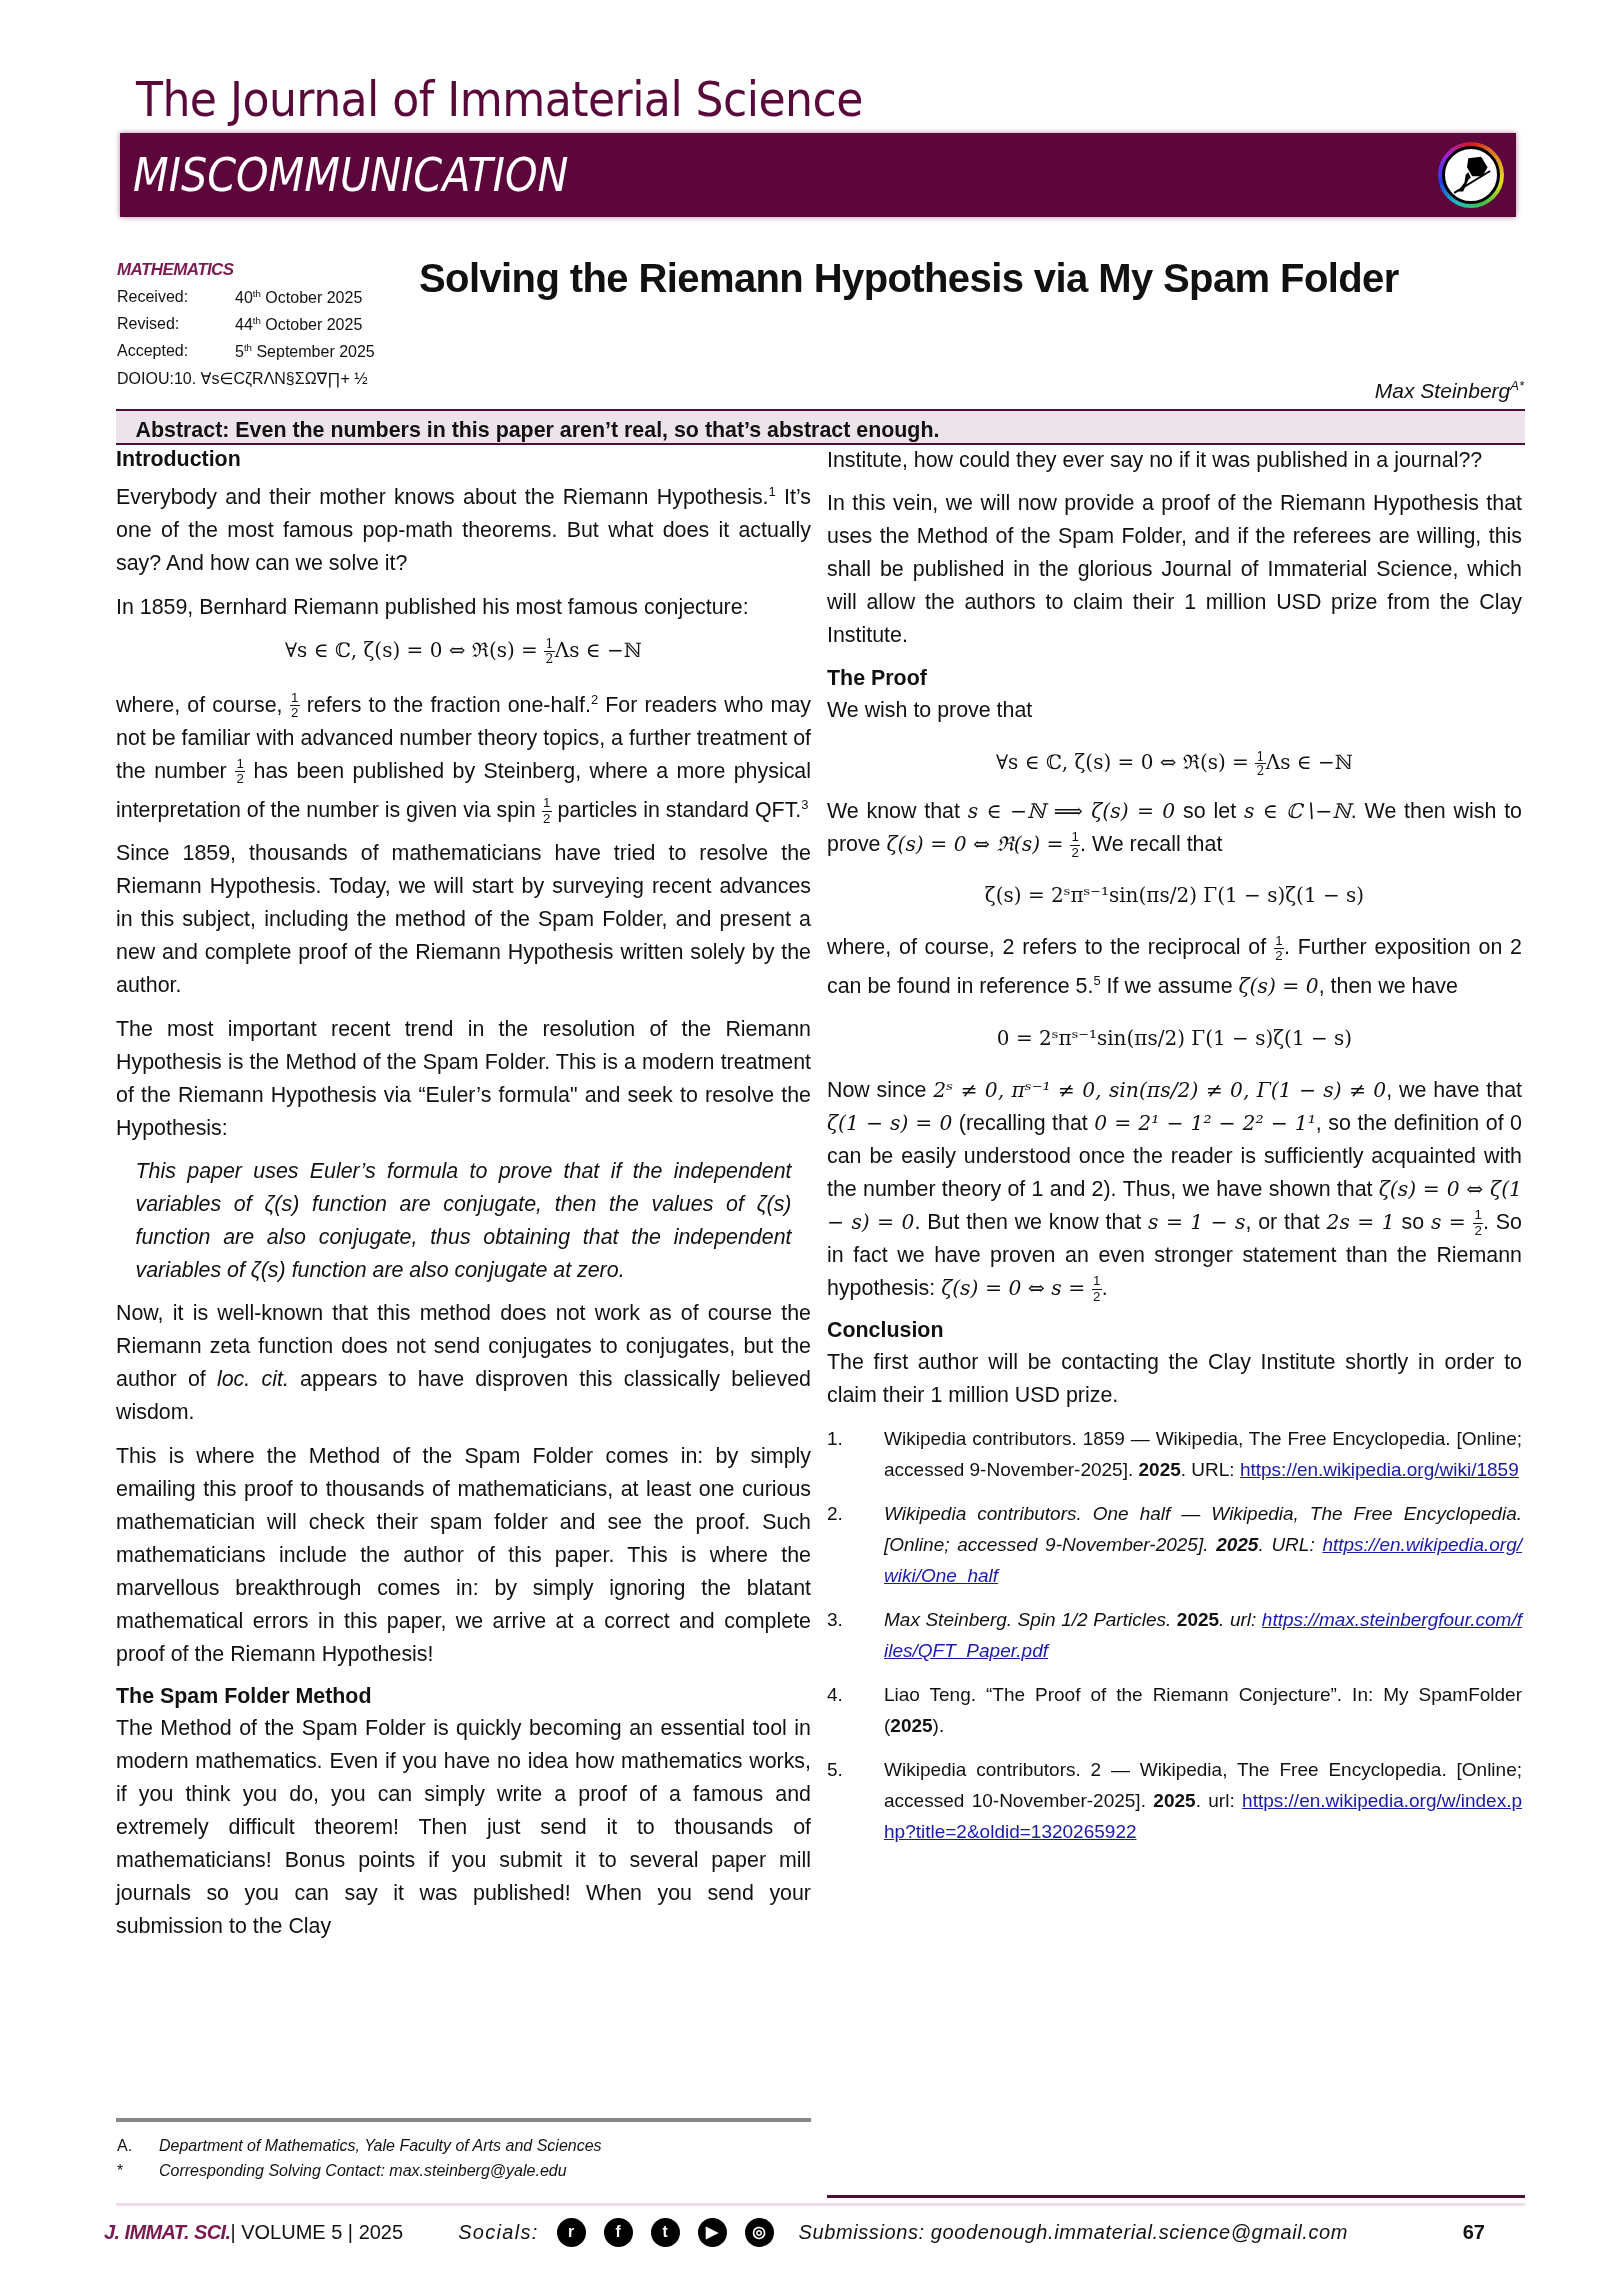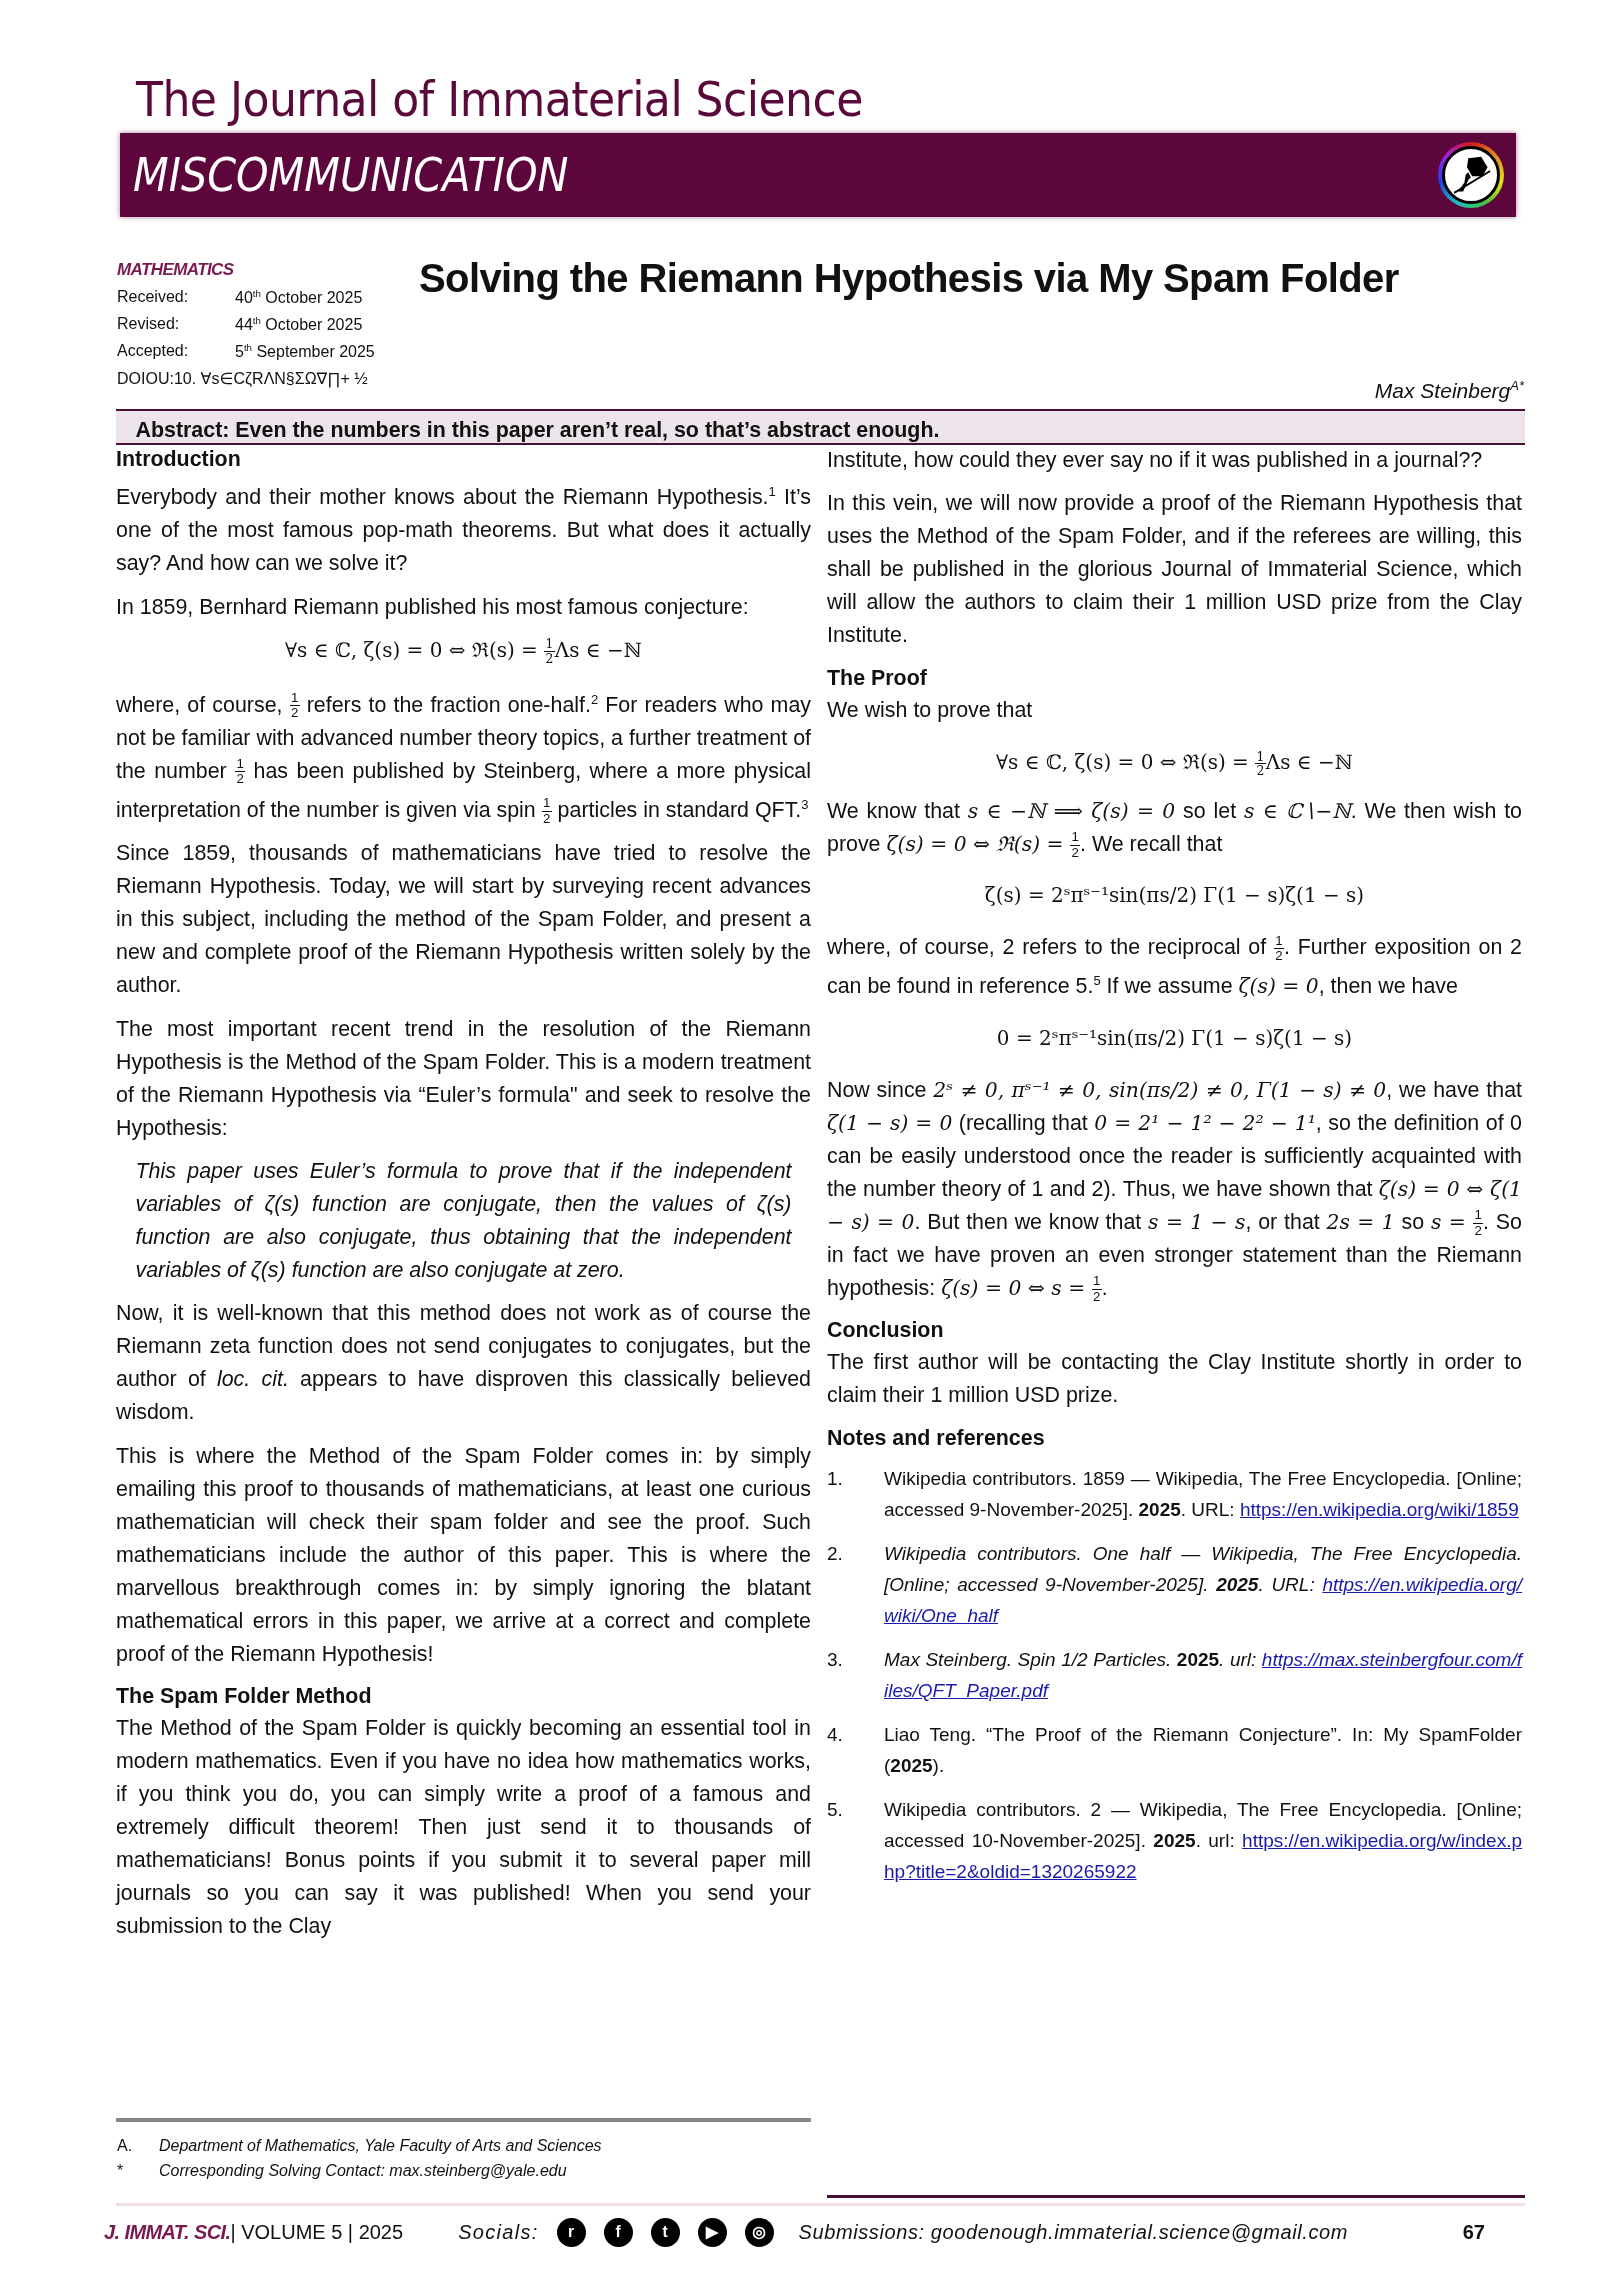--- a/index.html
+++ b/index.html
@@ -116,21 +116,20 @@
   <h3>The Proof</h3>
   <p>We wish to prove that</p>
   <div class="eq" style="margin-top:19.5px"><span>∀s ∈ ℂ, ζ(s) = 0 ⇔ ℜ(s) = </span><span class="frac"><span class="num">1</span><span>2</span></span><span>Λs ∈ −ℕ</span></div>
   <p><span>We know that </span><span class="math">s ∈ −ℕ ⟹ ζ(s) = 0</span><span> so let </span><span class="math">s ∈ ℂ∖−ℕ</span><span>. We then wish to prove </span><span class="math">ζ(s) = 0 ⇔ ℜ(s) = </span><span class="frac"><span class="num">1</span><span>2</span></span><span>. We recall that</span></p>
   <div class="eq" style="margin:18px 0 19.5px">ζ(s) = 2ˢπˢ⁻¹sin(πs/2) Γ(1 − s)ζ(1 − s)</div>
   <p><span>where, of course, 2 refers to the reciprocal of </span><span class="frac"><span class="num">1</span><span>2</span></span><span>. Further exposition on 2 can be found in reference 5.</span><sup>5</sup><span> If we assume </span><span class="math">ζ(s) = 0</span><span>, then we have</span></p>
   <div class="eq" style="margin:18px 0 19.5px">0 = 2ˢπˢ⁻¹sin(πs/2) Γ(1 − s)ζ(1 − s)</div>
   <p><span>Now since </span><span class="math">2ˢ ≠ 0, πˢ⁻¹ ≠ 0, sin(πs/2) ≠ 0, Γ(1 − s) ≠ 0</span><span>, we have that </span><span class="math">ζ(1 − s) = 0</span><span> (recalling that </span><span class="math">0 = 2¹ − 1² − 2² − 1¹</span><span>, so the definition of 0 can be easily understood once the reader is sufficiently acquainted with the number theory of 1 and 2). Thus, we have shown that </span><span class="math">ζ(s) = 0 ⇔ ζ(1 − s) = 0</span><span>. But then we know that </span><span class="math">s = 1 − s</span><span>, or that </span><span class="math">2s = 1</span><span> so </span><span class="math">s = </span><span class="frac"><span class="num">1</span><span>2</span></span><span>. So in fact we have proven an even stronger statement than the Riemann hypothesis: </span><span class="math">ζ(s) = 0 ⇔ s = </span><span class="frac"><span class="num">1</span><span>2</span></span><span>.</span></p>
   <h3>Conclusion</h3>
   <p>The first author will be contacting the Clay Institute shortly in order to claim their 1 million USD prize.</p>
-  <h3 style="margin-bottom:9px">Notes and references</h3>
   <ol class="refs">
     <li>
         <span class="n">1.</span>
         <span><span>Wikipedia contributors. 1859 — Wikipedia, The Free Encyclopedia. [Online; accessed 9-November-2025]. </span><b>2025</b><span>. URL: </span><a>https://en.wikipedia.org/wiki/1859</a></span>
       </li>
     <li class="it">
         <span class="n" style="font-style:normal">2.</span>
         <span><span>Wikipedia contributors. One half — Wikipedia, The Free Encyclopedia. [Online; accessed 9-November-2025]. </span><b>2025</b><span>. URL: </span><a>https://en.wikipedia.org/wiki/One_half</a></span>
       </li>
     <li class="it">

